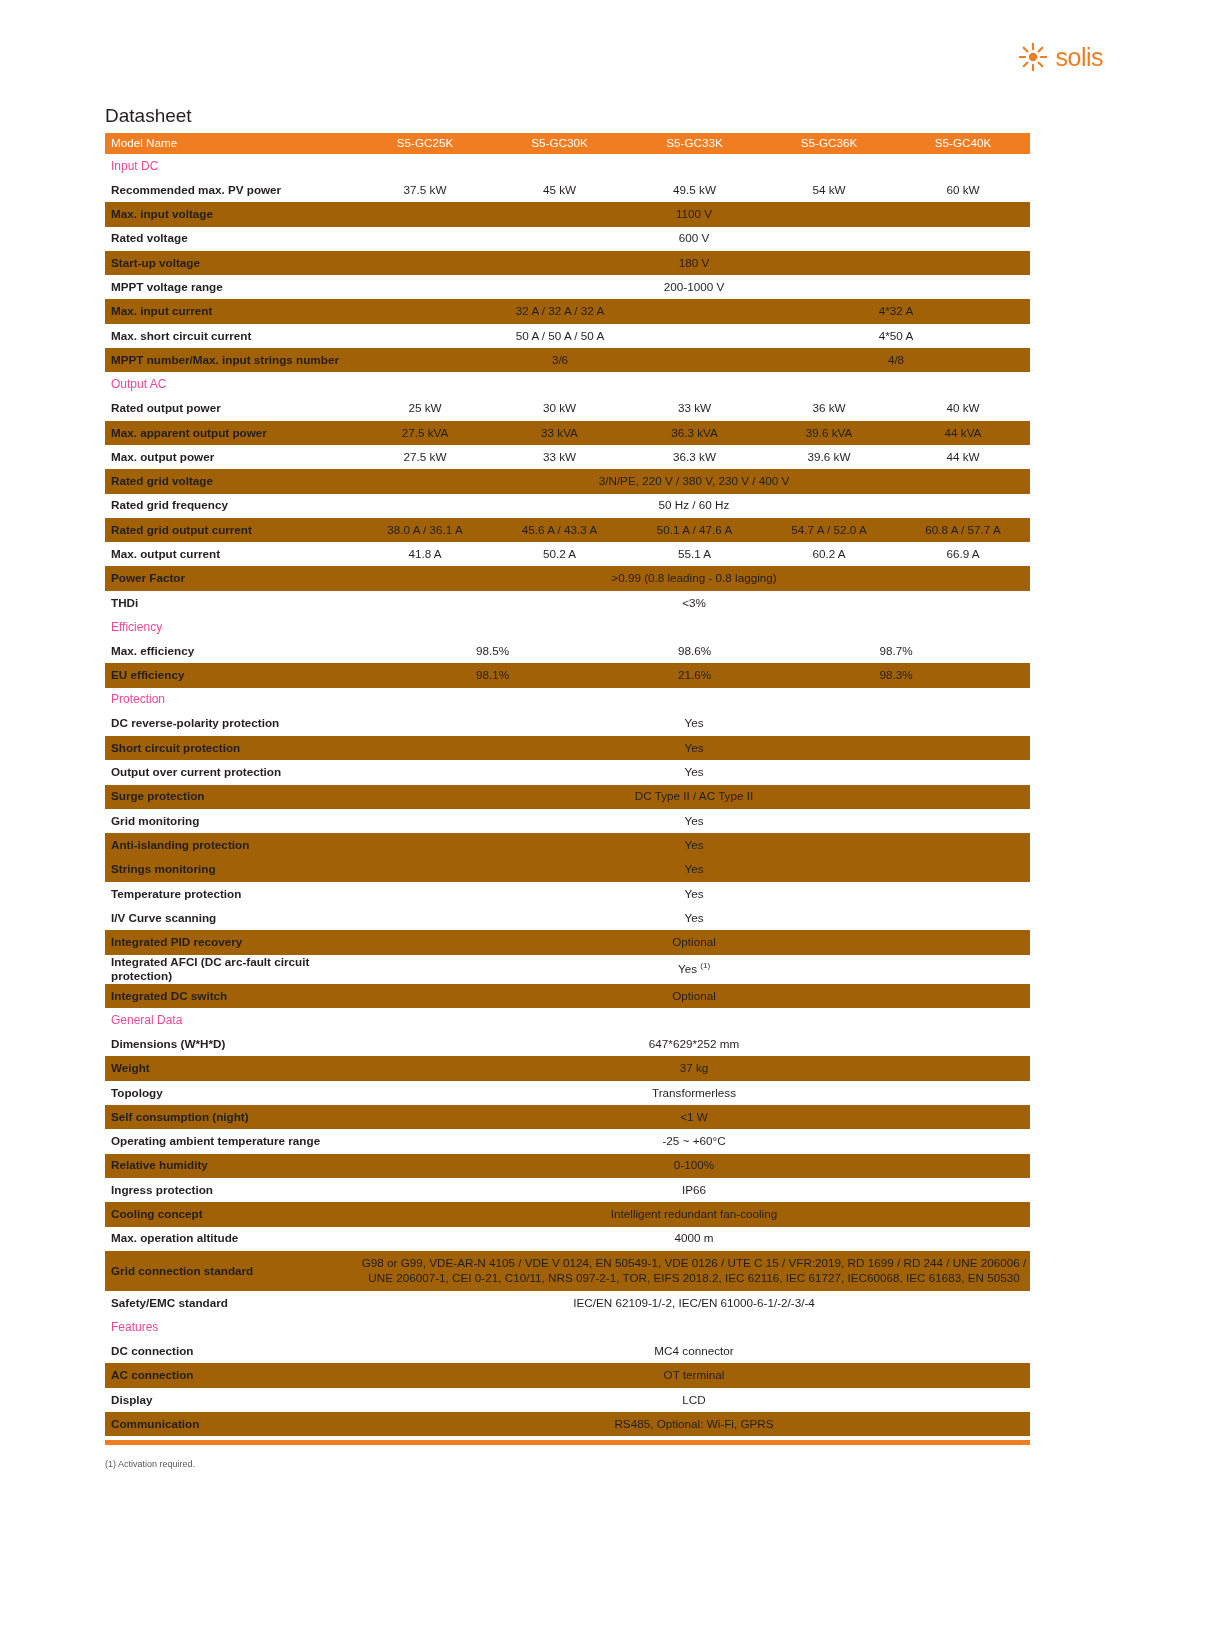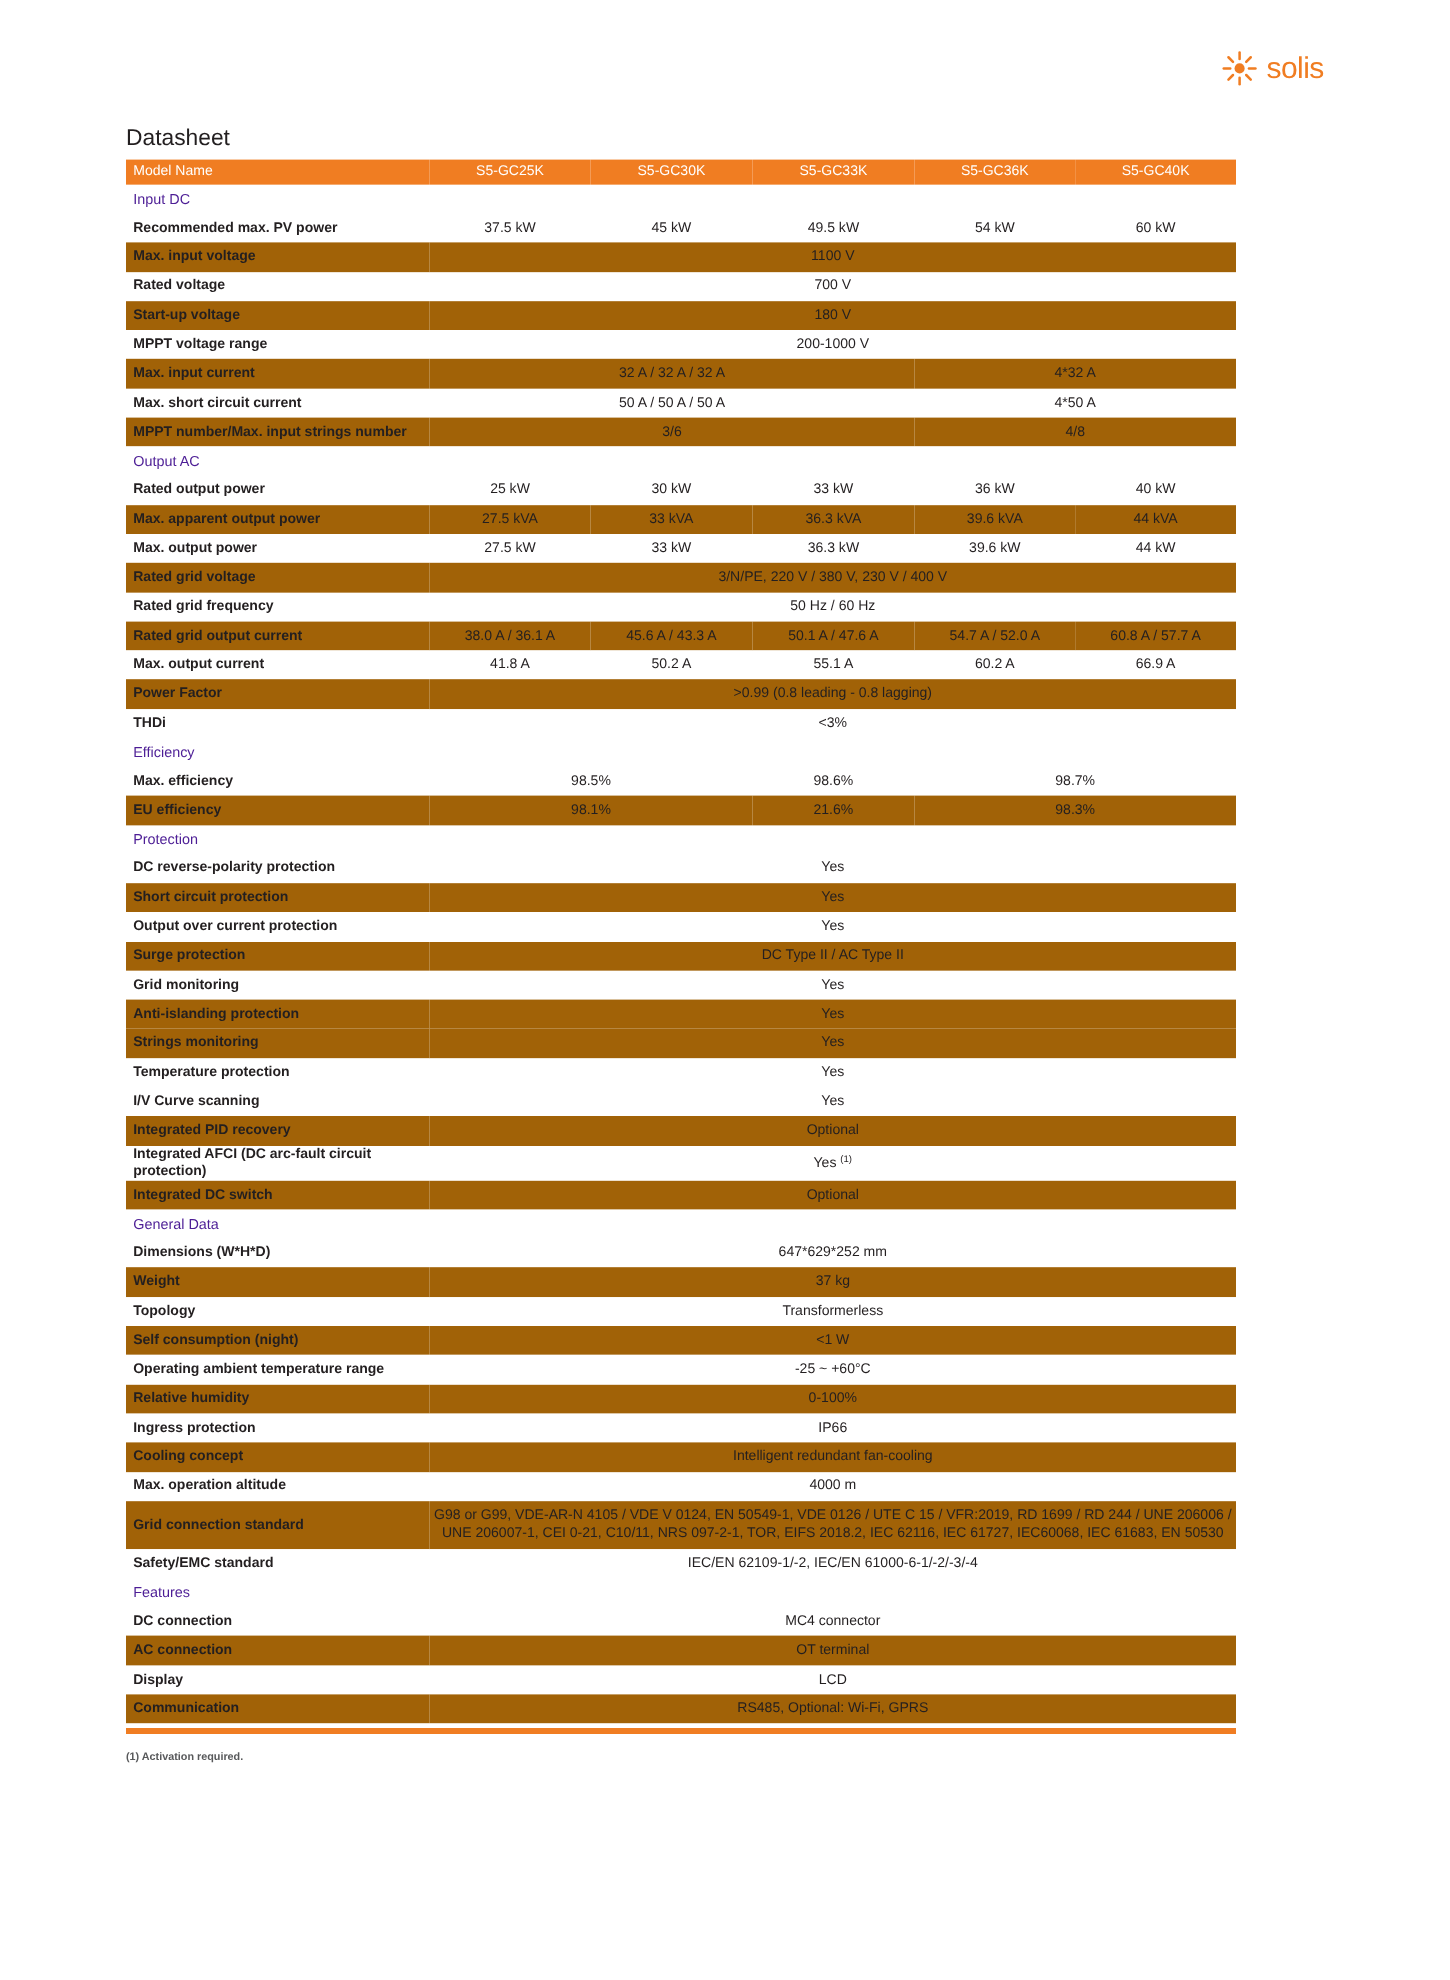--- a/index.html
+++ b/index.html
@@ -71,21 +71,21 @@
     height: 21px;
     font-size: 11.7px;
     text-align: center;
   }
   tr.header-row td.lbl {
     text-align: left;
     padding-left: 6px;
   }
   
   tr.section-row td {
-    color: #4c1d95;
+    color: #ec4899;
     height: 24px;
     padding-left: 6px;
     font-size: 12px;
     background: #ffffff;
     margin-top: 44px;
   }
   
   tr.data-row td {
     height: 24.3px;
   }
@@ -119,21 +119,20 @@
     width: 925px;
     height: 5px;
     background: #f07d22;
     margin-top: 4px;
   }
   .footnote {
     width: 925px;
     margin-top: 14px;
     font-size: 9px;
     color: #58595b;
-    font-weight: bold;
   }
 </style>
 </head>
 <body>
 
 <div class="page">
 
   <div class="logo-wrap">
     <span class="logo-mark">
       <svg width="30" height="30" viewBox="0 0 30 30" aria-hidden="true">
@@ -186,21 +185,21 @@
             <td class="val">49.5 kW</td>
             <td class="val">54 kW</td>
             <td class="val">60 kW</td>
           </tr>
           <tr class="data-row even">
             <td class="lbl">Max. input voltage</td>
             <td class="val" colspan="5">1100 V</td>
           </tr>
           <tr class="data-row odd">
             <td class="lbl">Rated voltage</td>
-            <td class="val" colspan="5">700 V</td>
+            <td class="val" colspan="5">600 V</td>
           </tr>
           <tr class="data-row even">
             <td class="lbl">Start-up voltage</td>
             <td class="val" colspan="5">180 V</td>
           </tr>
           <tr class="data-row odd">
             <td class="lbl">MPPT voltage range</td>
             <td class="val" colspan="5">200-1000 V</td>
           </tr>
           <tr class="data-row even">

